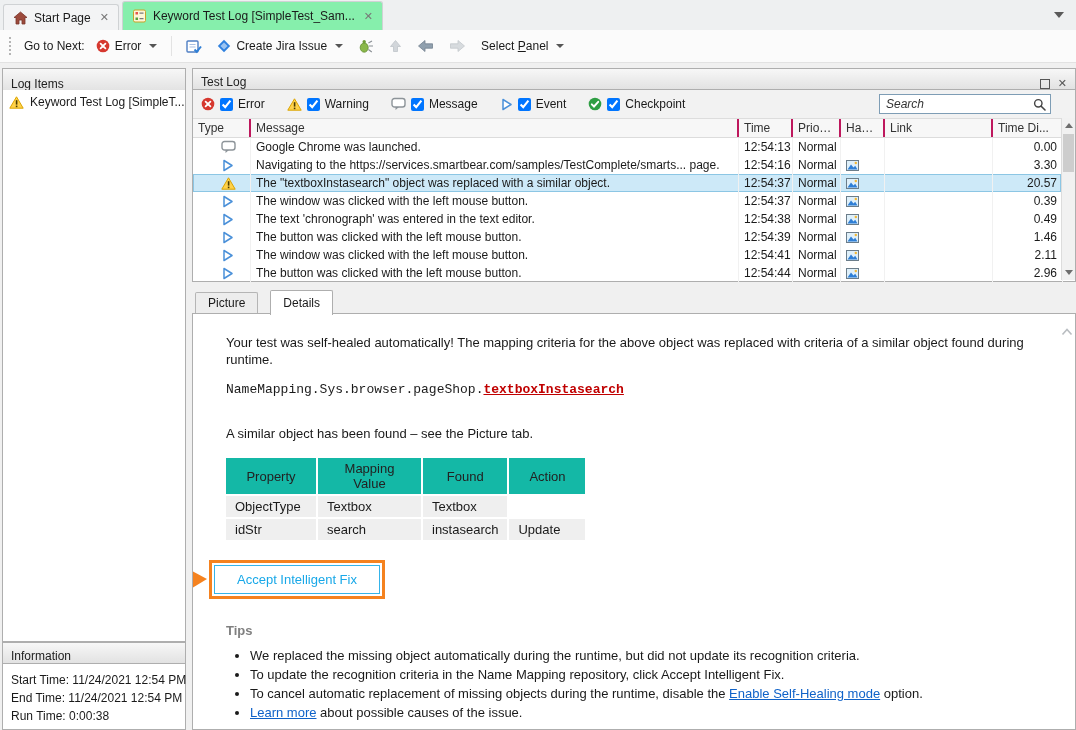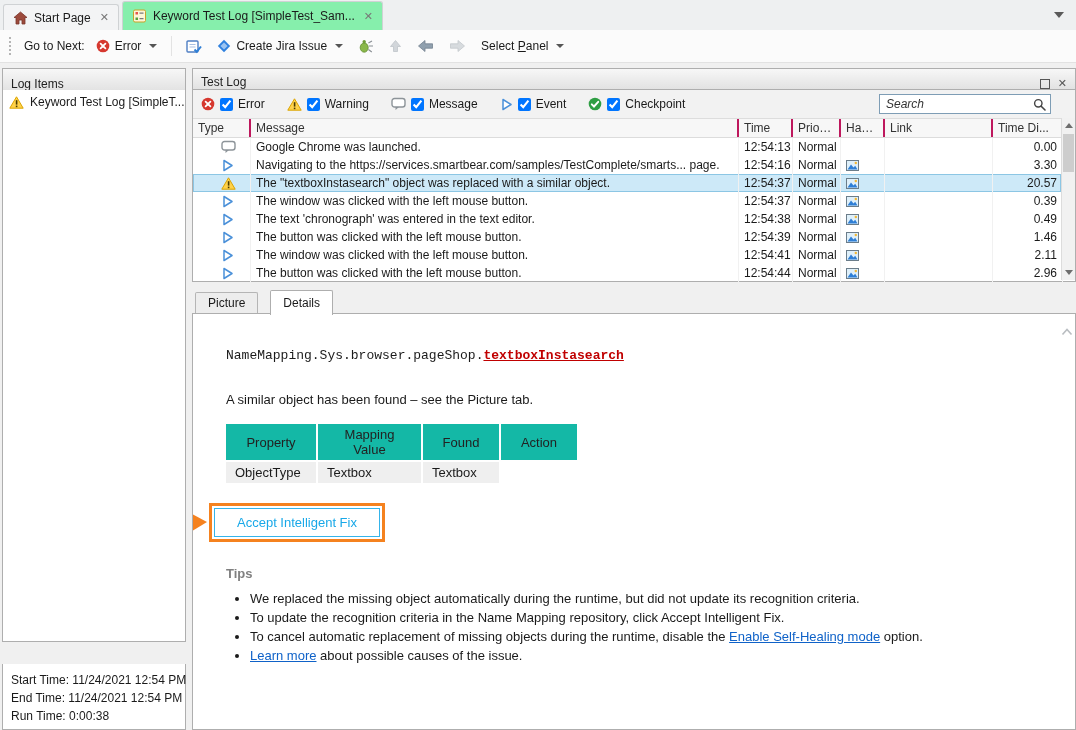--- a/index.html
+++ b/index.html
@@ -222,20 +222,23 @@
     <div class="tree-item">
       <span>
           <svg width="15" height="13" viewBox="0 0 15 13">
             <path d="M7.5 0.8 L14.2 12.2 H0.8 Z" fill="#ffd24a" stroke="#dba400"></path>
             <rect x="6.8" y="4.2" width="1.6" height="4.4" fill="#4a3b00"></rect>
             <rect x="6.8" y="9.6" width="1.6" height="1.6" fill="#4a3b00"></rect>
           </svg>
         </span>
       <span>Keyword Test Log [SimpleT...</span>
     </div>
+  </div>
+  <div class="panel-title info-title">
+    <span>Information</span>
   </div>
   <div class="info-body">
       <div class="info-line">Start Time: 11/24/2021 12:54 PM</div>
       <div class="info-line">End Time: 11/24/2021 12:54 PM</div>
       <div class="info-line">Run Time: 0:00:38</div>
     </div>
 </div>
 
 <div class="main">
   <div class="panel-title">
@@ -481,20 +484,21 @@
     <div class="dtab">
       <span>Picture</span>
     </div>
     <div class="dtab active">
       <span>Details</span>
     </div>
   </div>
 
   <div class="details">
     <div class="dcontent">
+      <div class="dintro">Your test was self-healed automatically! The mapping criteria for the above object was replaced with criteria of a similar object found during runtime.</div>
 
       <div class="monoline">
         <span>NameMapping.Sys.browser.pageShop.</span><span class="mono-obj">textboxInstasearch</span>
       </div>
 
       <div class="similar">A similar object has been found – see the Picture tab.</div>
 
       <table class="dtable">
         <thead>
             <tr>
@@ -504,20 +508,26 @@
               <th>Action</th>
             </tr>
           </thead>
         <tbody>
             <tr>
               <td>ObjectType</td>
               <td>Textbox</td>
               <td>Textbox</td>
               <td class="blank"></td>
             </tr>
+            <tr>
+              <td>idStr</td>
+              <td>search</td>
+              <td>instasearch</td>
+              <td>Update</td>
+            </tr>
           </tbody>
       </table>
 
       <div class="fix-wrap">
         <span class="fix-arrow">
           <svg width="54" height="26" viewBox="0 0 54 26">
               <path d="M2 19 C 16 10, 28 8, 38 11" stroke="#f5821f" stroke-width="5" fill="none" stroke-linecap="round"></path>
               <path d="M36 3 L53 12 L38 21 Z" fill="#f5821f"></path>
             </svg>
         </span>

